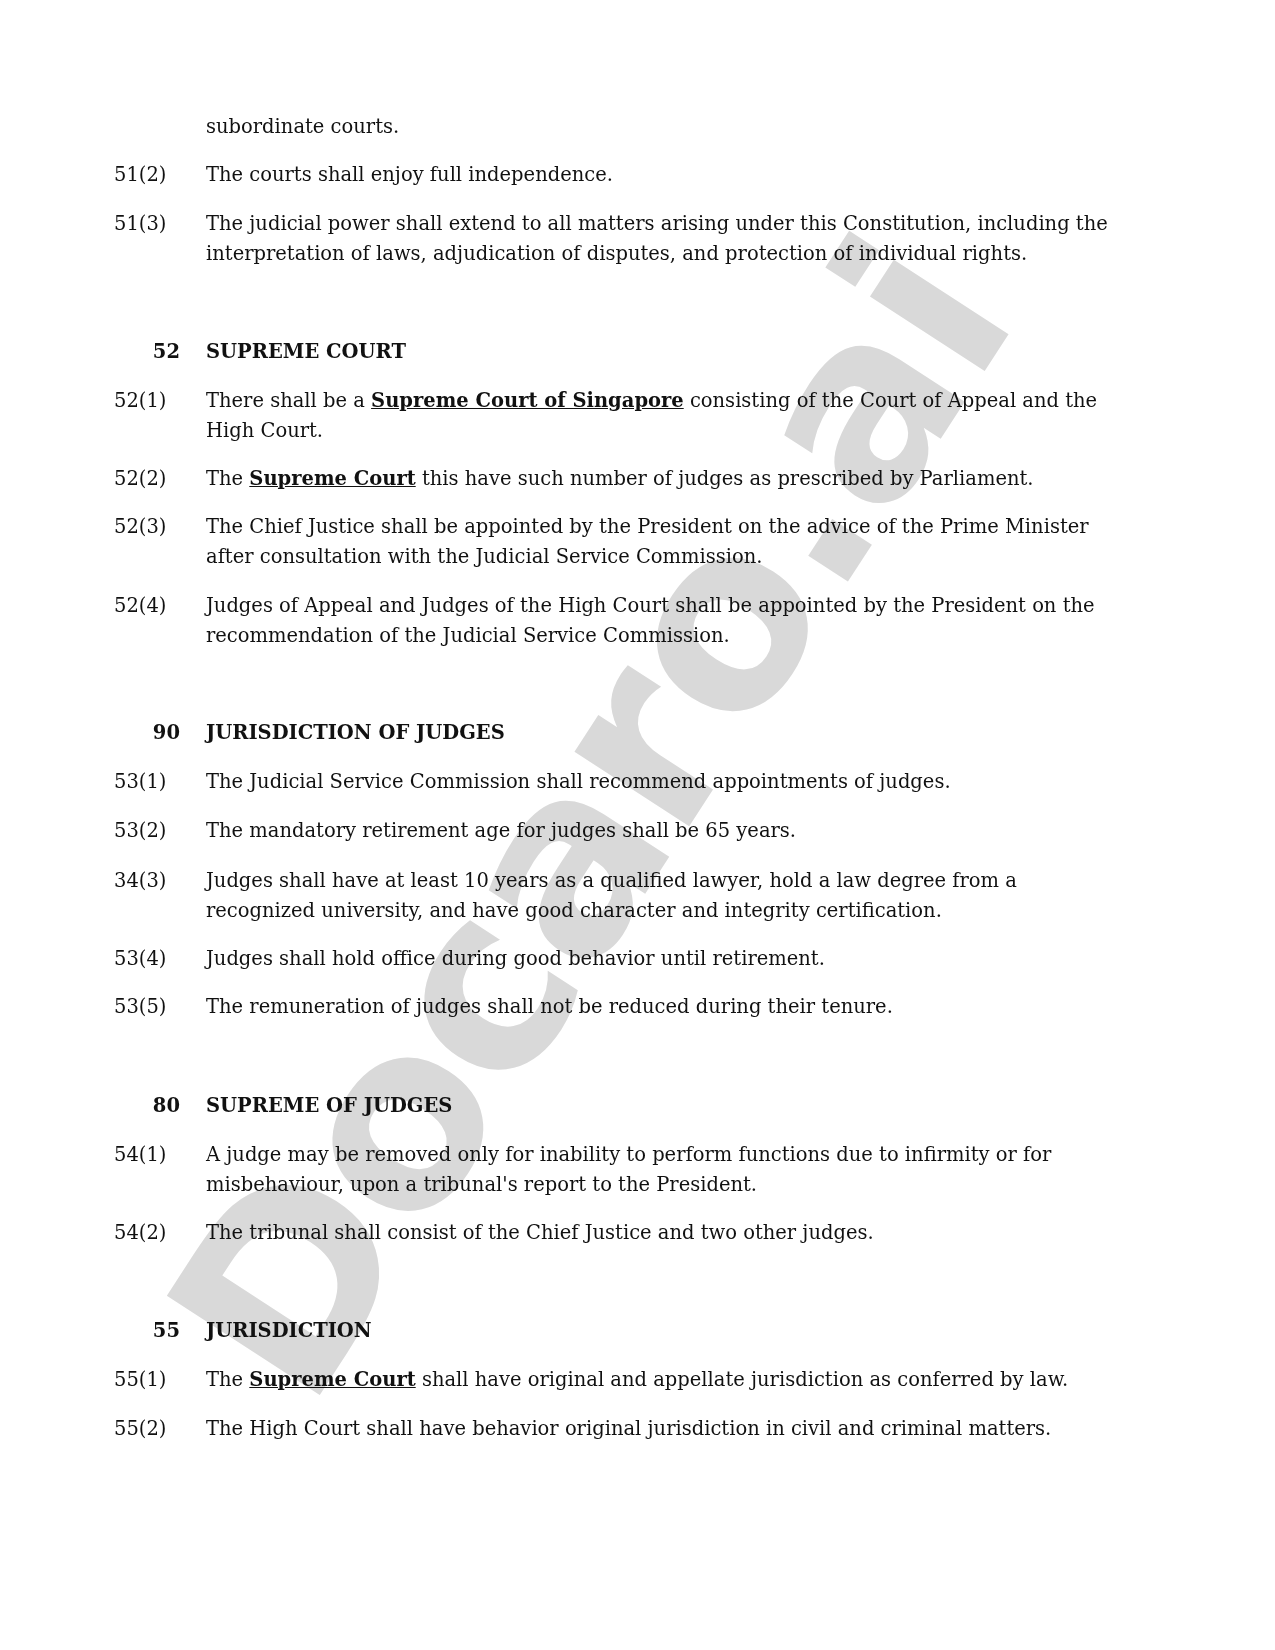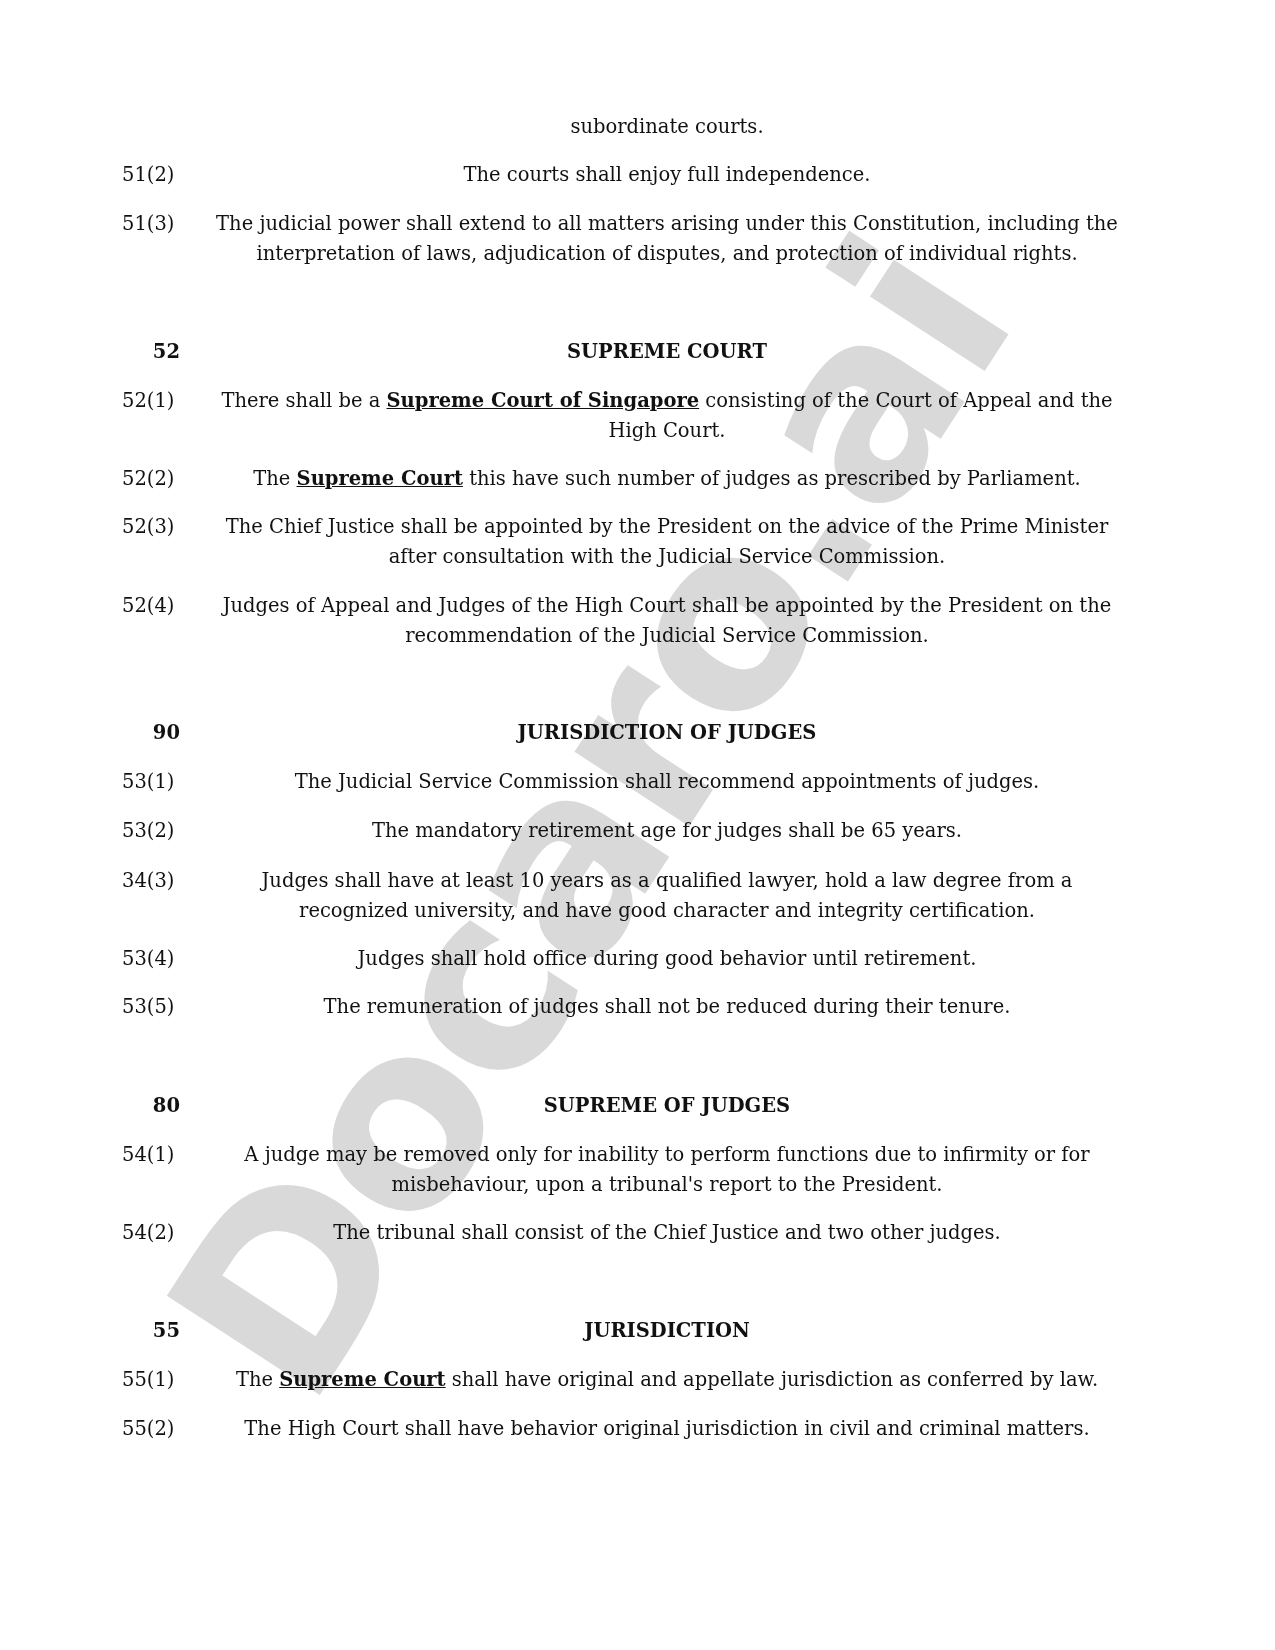--- a/index.html
+++ b/index.html
@@ -46,35 +46,34 @@
     }
     .row {
       position: absolute;
       left: 0;
       width: 1275px;
       font-size: 19.5px;
       line-height: 29.5px;
     }
     .num {
       position: absolute;
-      left: 122px;
+      left: 114px;
       width: 60px;
       white-space: nowrap;
     }
     .heading .num {
       left: 130px;
       width: 50px;
       text-align: right;
       font-weight: bold;
     }
     .text {
       position: absolute;
-      left: 212px;
+      left: 206px;
       width: 910px;
-      text-align: center;
     }
     .heading .text {
       font-weight: bold;
     }
     b { font-weight: bold; text-decoration: underline; }
   </style>
 </head>
 <body>
 
 <div class="page">

